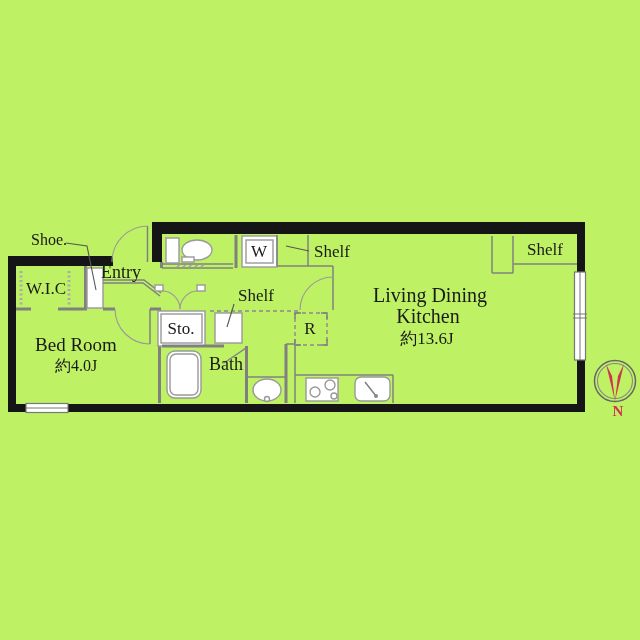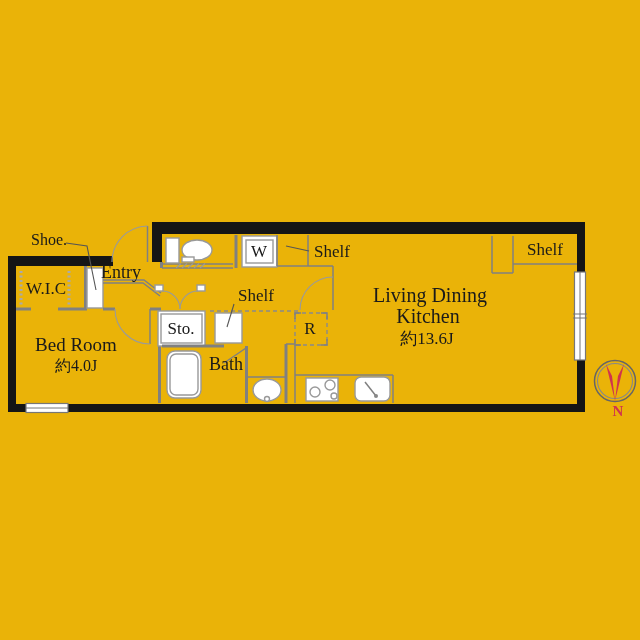--- a/index.html
+++ b/index.html
@@ -1,16 +1,16 @@
 <!DOCTYPE html>
 <html><head>
 <meta charset="utf-8">
 <style>
   html,body{margin:0;padding:0;background:#ffffff;}
-  .canvas{width:640px;height:640px;position:relative;background:#eab308;overflow:hidden;}
+  .canvas{width:640px;height:640px;position:relative;background:#bef264;overflow:hidden;}
   svg{display:block;}
   .t{font-family:"Liberation Serif","DejaVu Serif",serif;fill:#1a1a1a;text-anchor:middle;}
   .s16{font-size:16px;}
   .s17{font-size:17px;}
   .s18{font-size:18px;}
   .s19{font-size:19px;}
   .s20{font-size:20px;}
   .north{font-family:"Liberation Serif","DejaVu Serif",serif;font-weight:bold;font-size:15px;fill:#d0344e;text-anchor:middle;}
   .wall{fill:#151515;stroke:none;}
   .ln{stroke:#808080;stroke-width:1.5;fill:none;}

